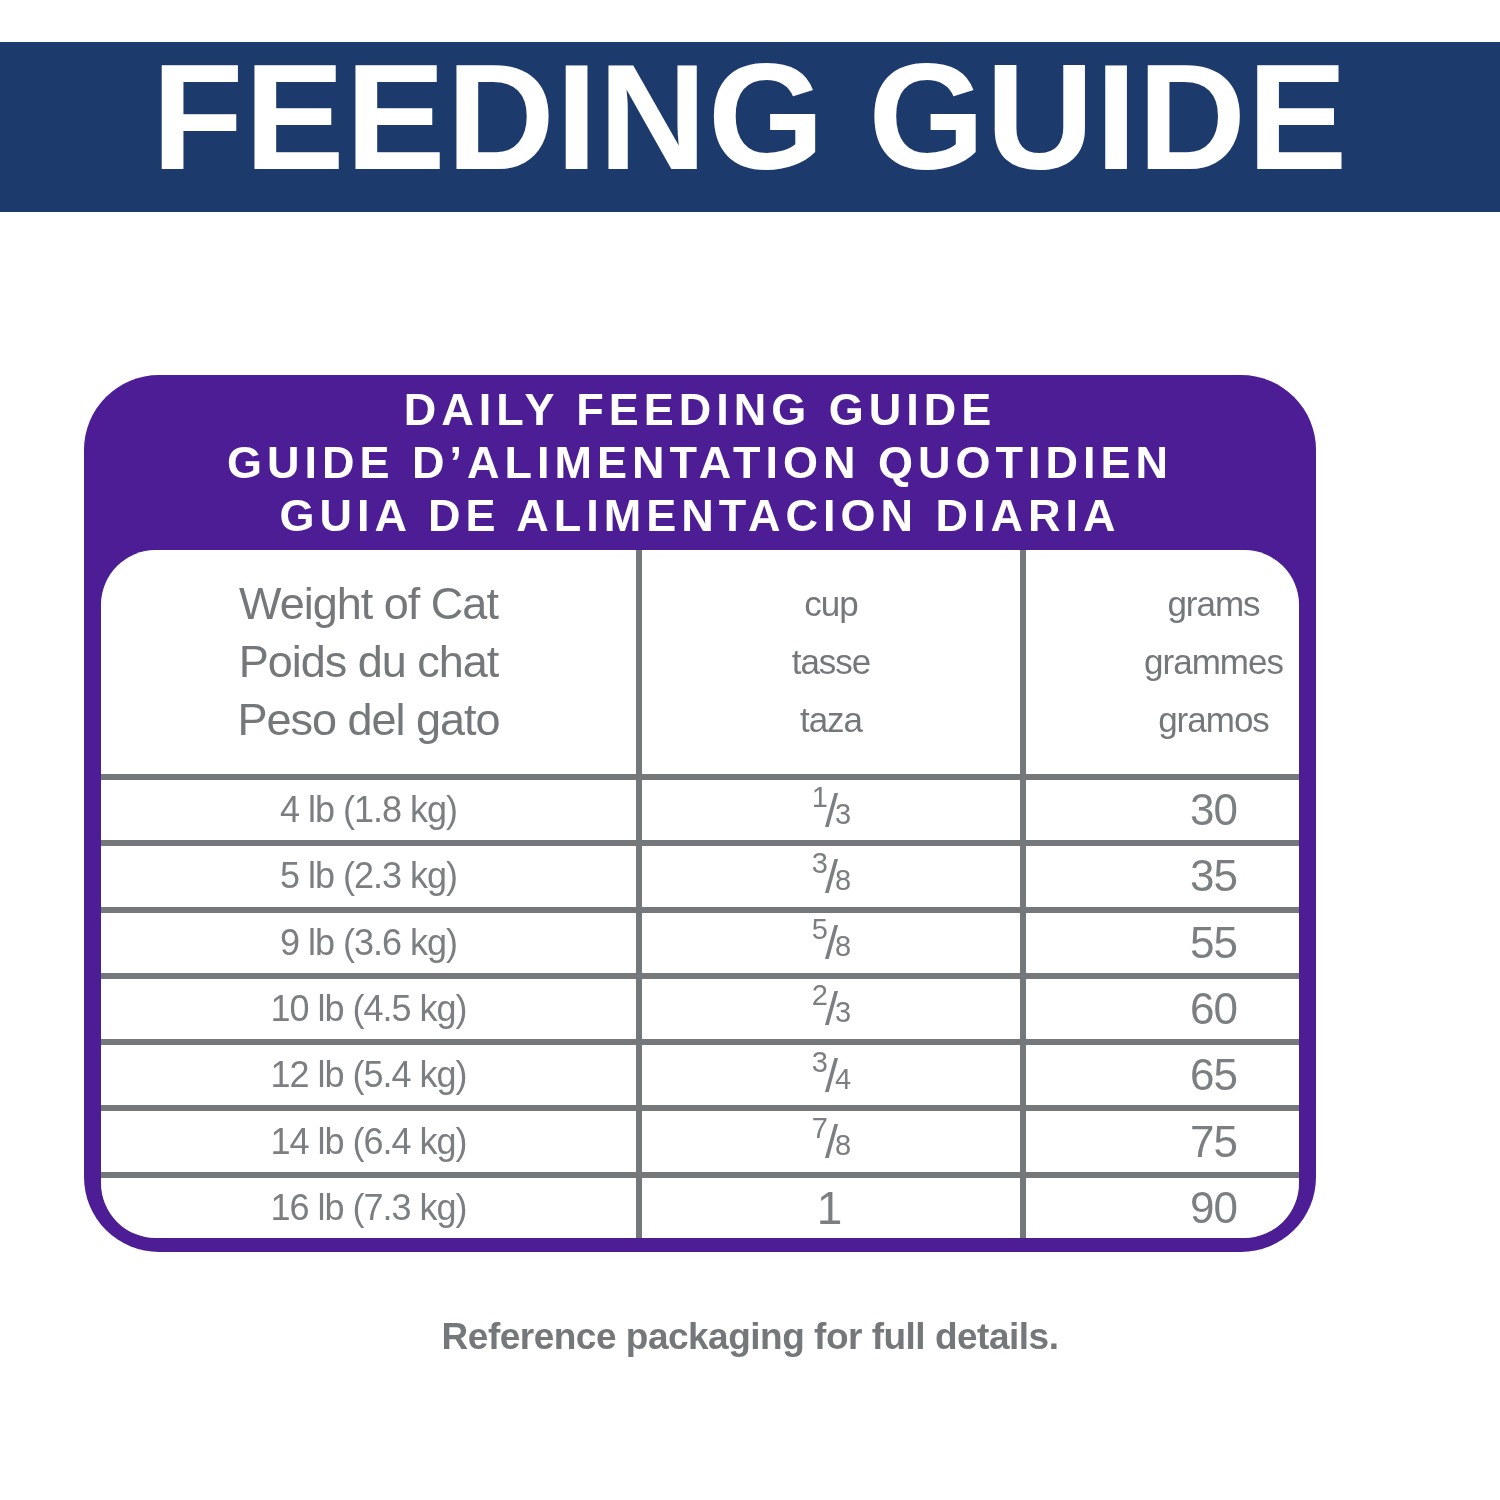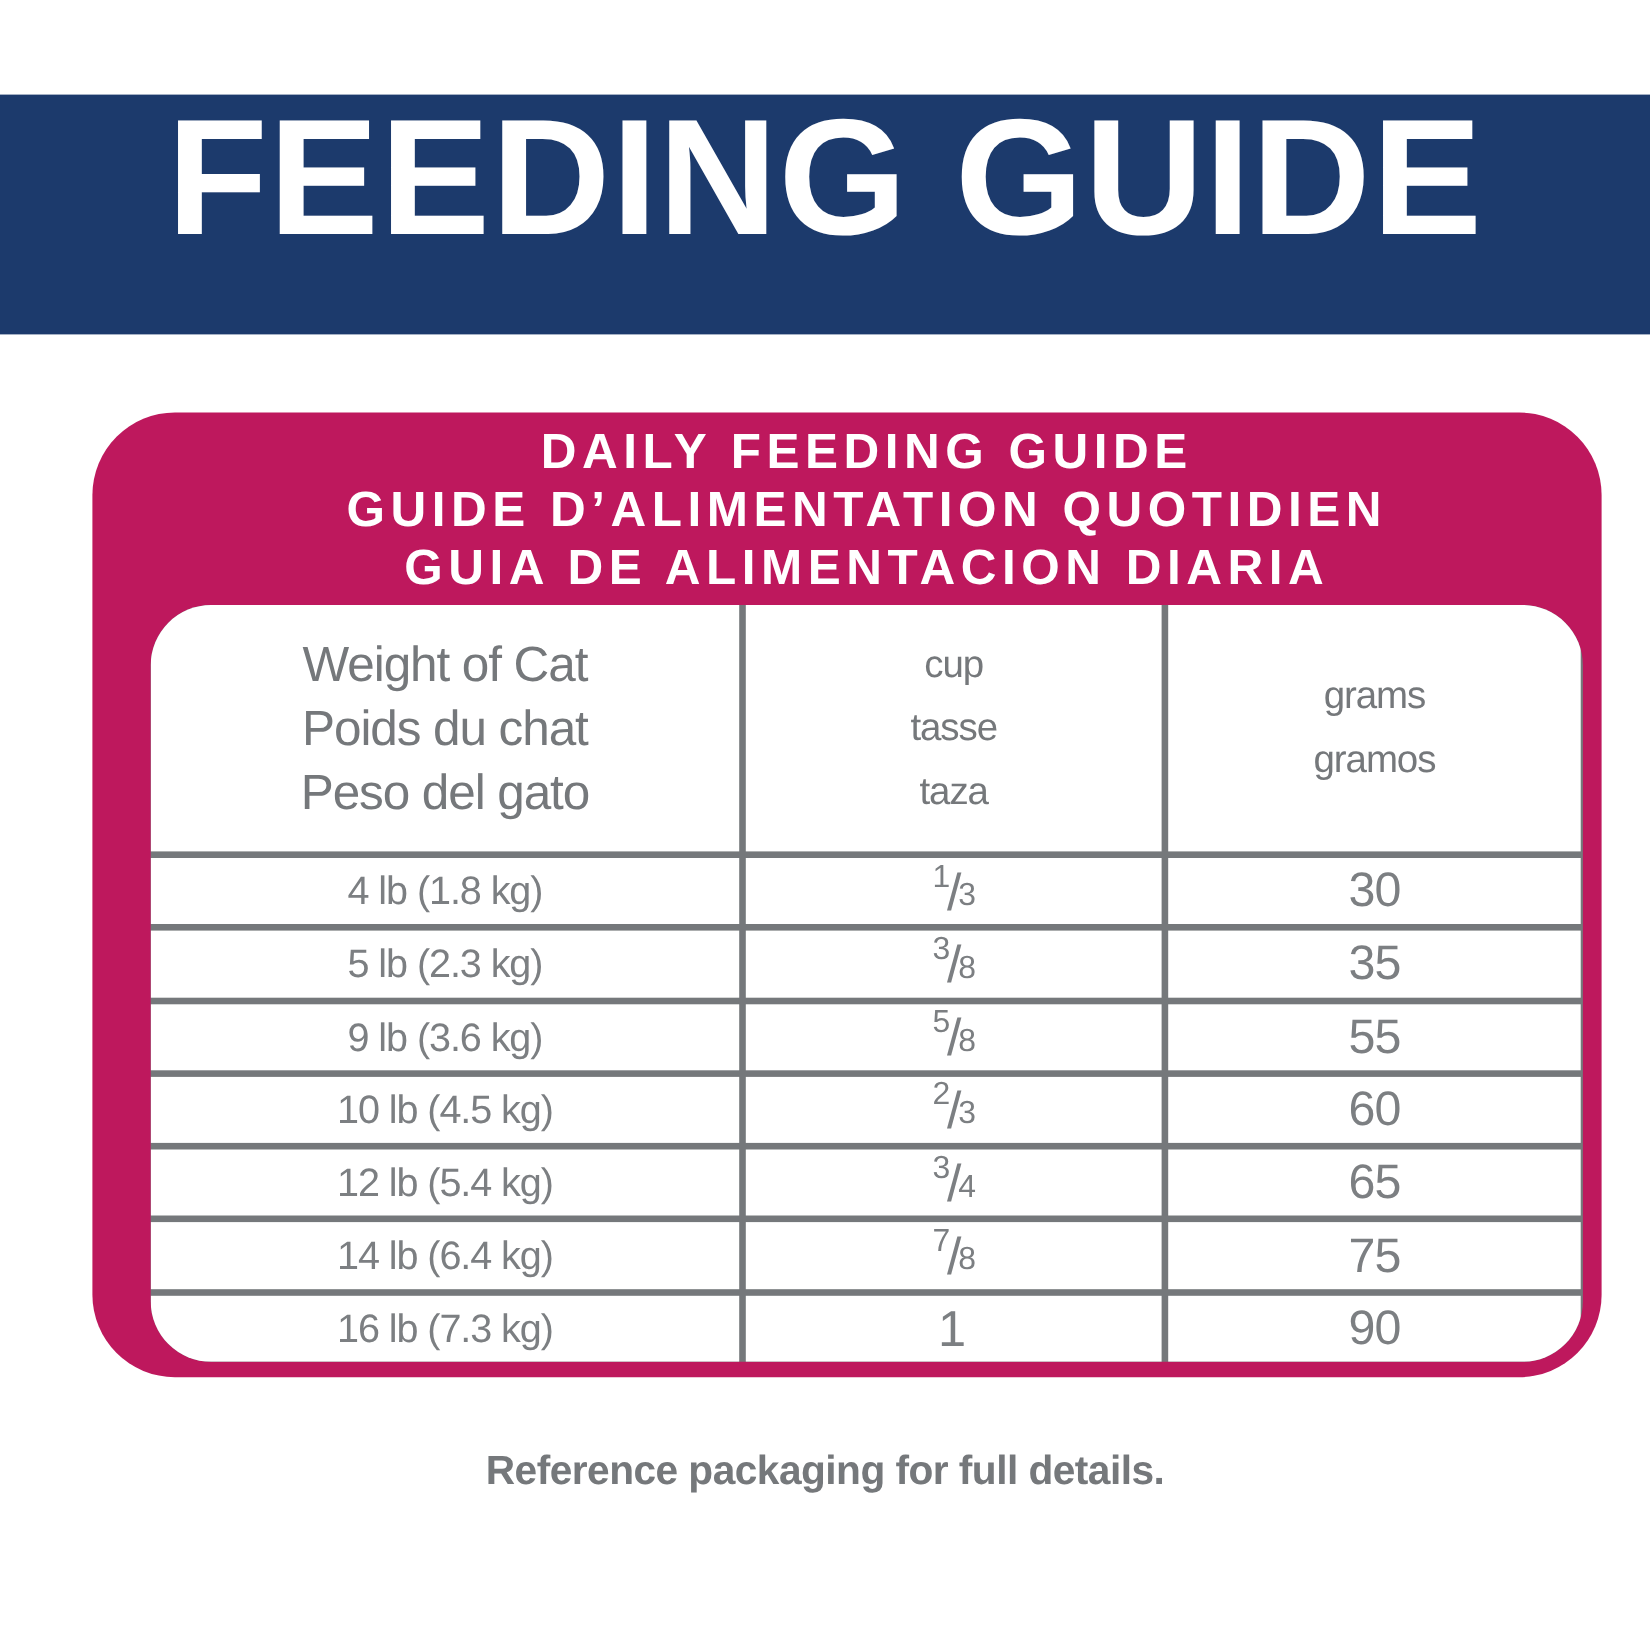--- a/index.html
+++ b/index.html
@@ -11,45 +11,43 @@
     width: 1500px;
     height: 1500px;
     background: #ffffff;
     overflow: hidden;
   }
 
   
   .banner {
     position: absolute;
     left: 0; top: 42px;
-    width: 1500px; height: 218px;
+    width: 1500px; height: 170px;
     background: #1C3A6C;
-    margin-top: 44px;
   }
   .banner-title {
     position: absolute;
     top: 0; left: 0;
     width: 100%;
     text-align: center;
     color: #ffffff;
     font-weight: bold;
     font-size: 150px;
     line-height: 150px;
     letter-spacing: 1px;
     white-space: nowrap;
   }
 
   
   .card {
     position: absolute;
     left: 84px; top: 375px;
-    width: 1372px; height: 877px;
-    background: #be185d;
+    width: 1232px; height: 877px;
+    background: #4c1d95;
     border-radius: 75px;
-    padding-left: 36px;
   }
   .card-title {
     height: 175px;
     display: flex;
     flex-direction: column;
     align-items: center;
     justify-content: center;
   }
   .card-title-line {
     color: #ffffff;
@@ -136,20 +134,21 @@
           <div class="hline">Poids du chat</div>
           <div class="hline">Peso del gato</div>
         </div>
         <div class="cell head c2">
           <div class="hline">cup</div>
           <div class="hline">tasse</div>
           <div class="hline">taza</div>
         </div>
         <div class="cell head c3">
           <div class="hline">grams</div>
+          <div class="hline">grammes</div>
           <div class="hline">gramos</div>
         </div>
       </div>
 
       <div class="trow">
         <div class="cell data weight">4 lb (1.8 kg)</div>
         <div class="cell data cup">
             <span class="fnum">1</span>
             <span class="fslash">/</span>
             <span class="fden">3</span>

